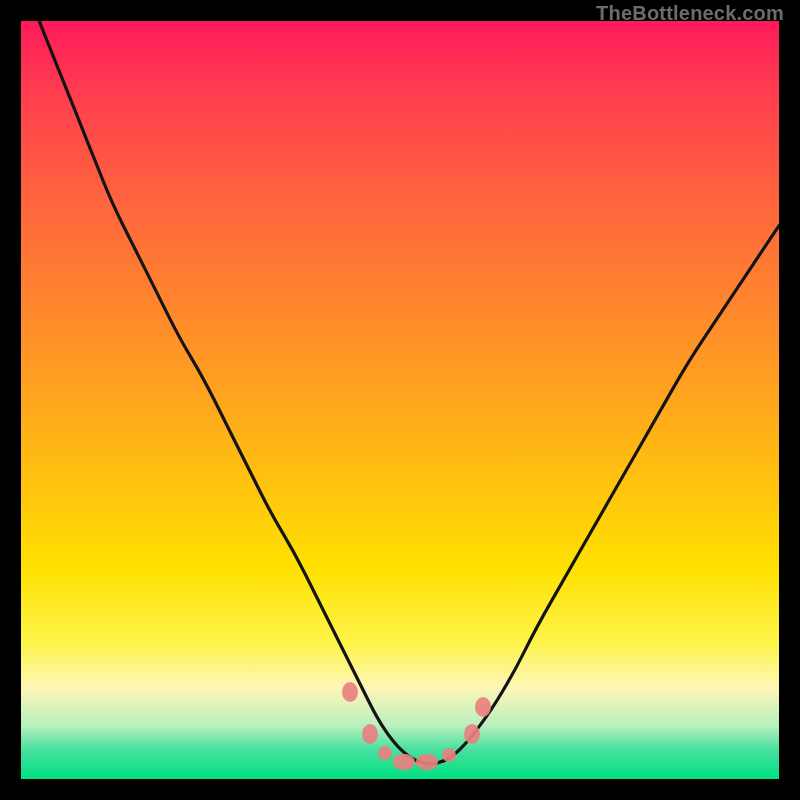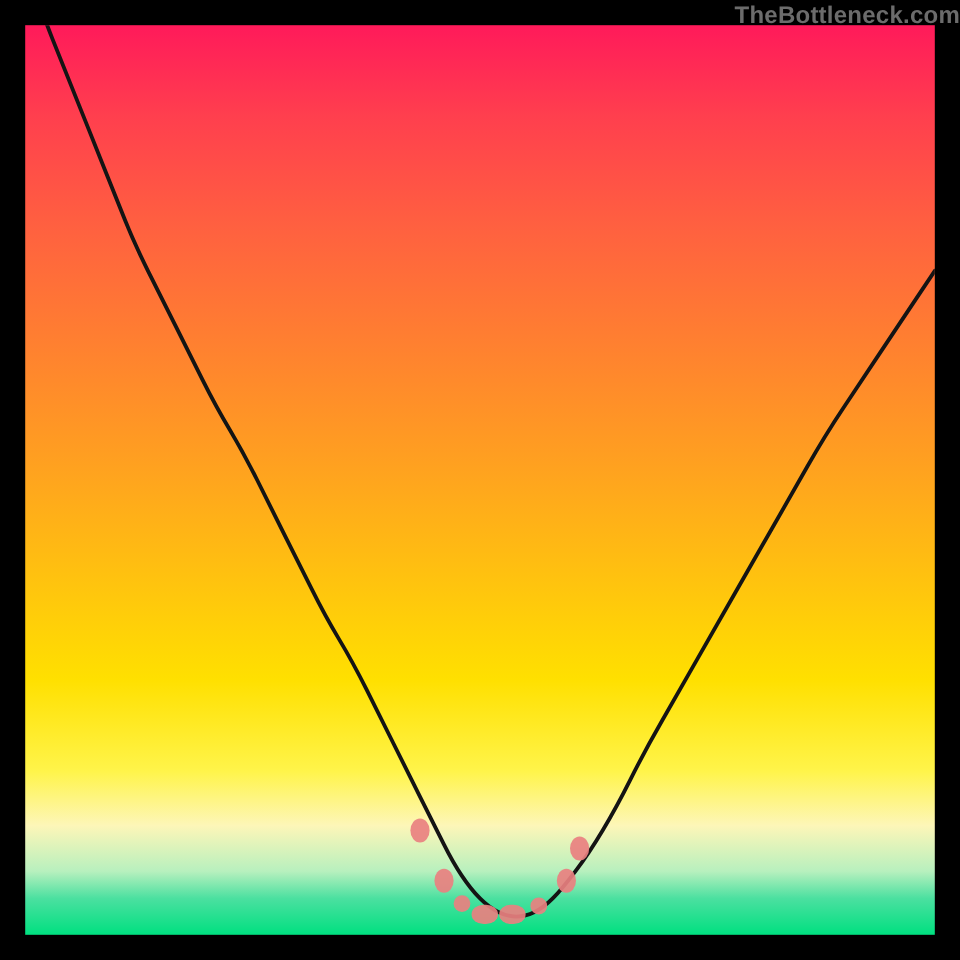--- a/index.html
+++ b/index.html
@@ -29,21 +29,21 @@
       #fdf6b8 88%,
       #b8f0be 93%,
       #4be0a0 96%,
       #00e080 100%
     );
     box-sizing: border-box;
   }
   .watermark {
     position: absolute;
     top: 2px;
-    right: 0;
+    right: 16px;
     color: #6c6c6c;
     font-size: 20px;
     font-weight: 600;
     letter-spacing: 0.2px;
     z-index: 20;
   }
   svg.curve {
     position: absolute;
     left: 0;
     top: 0;

